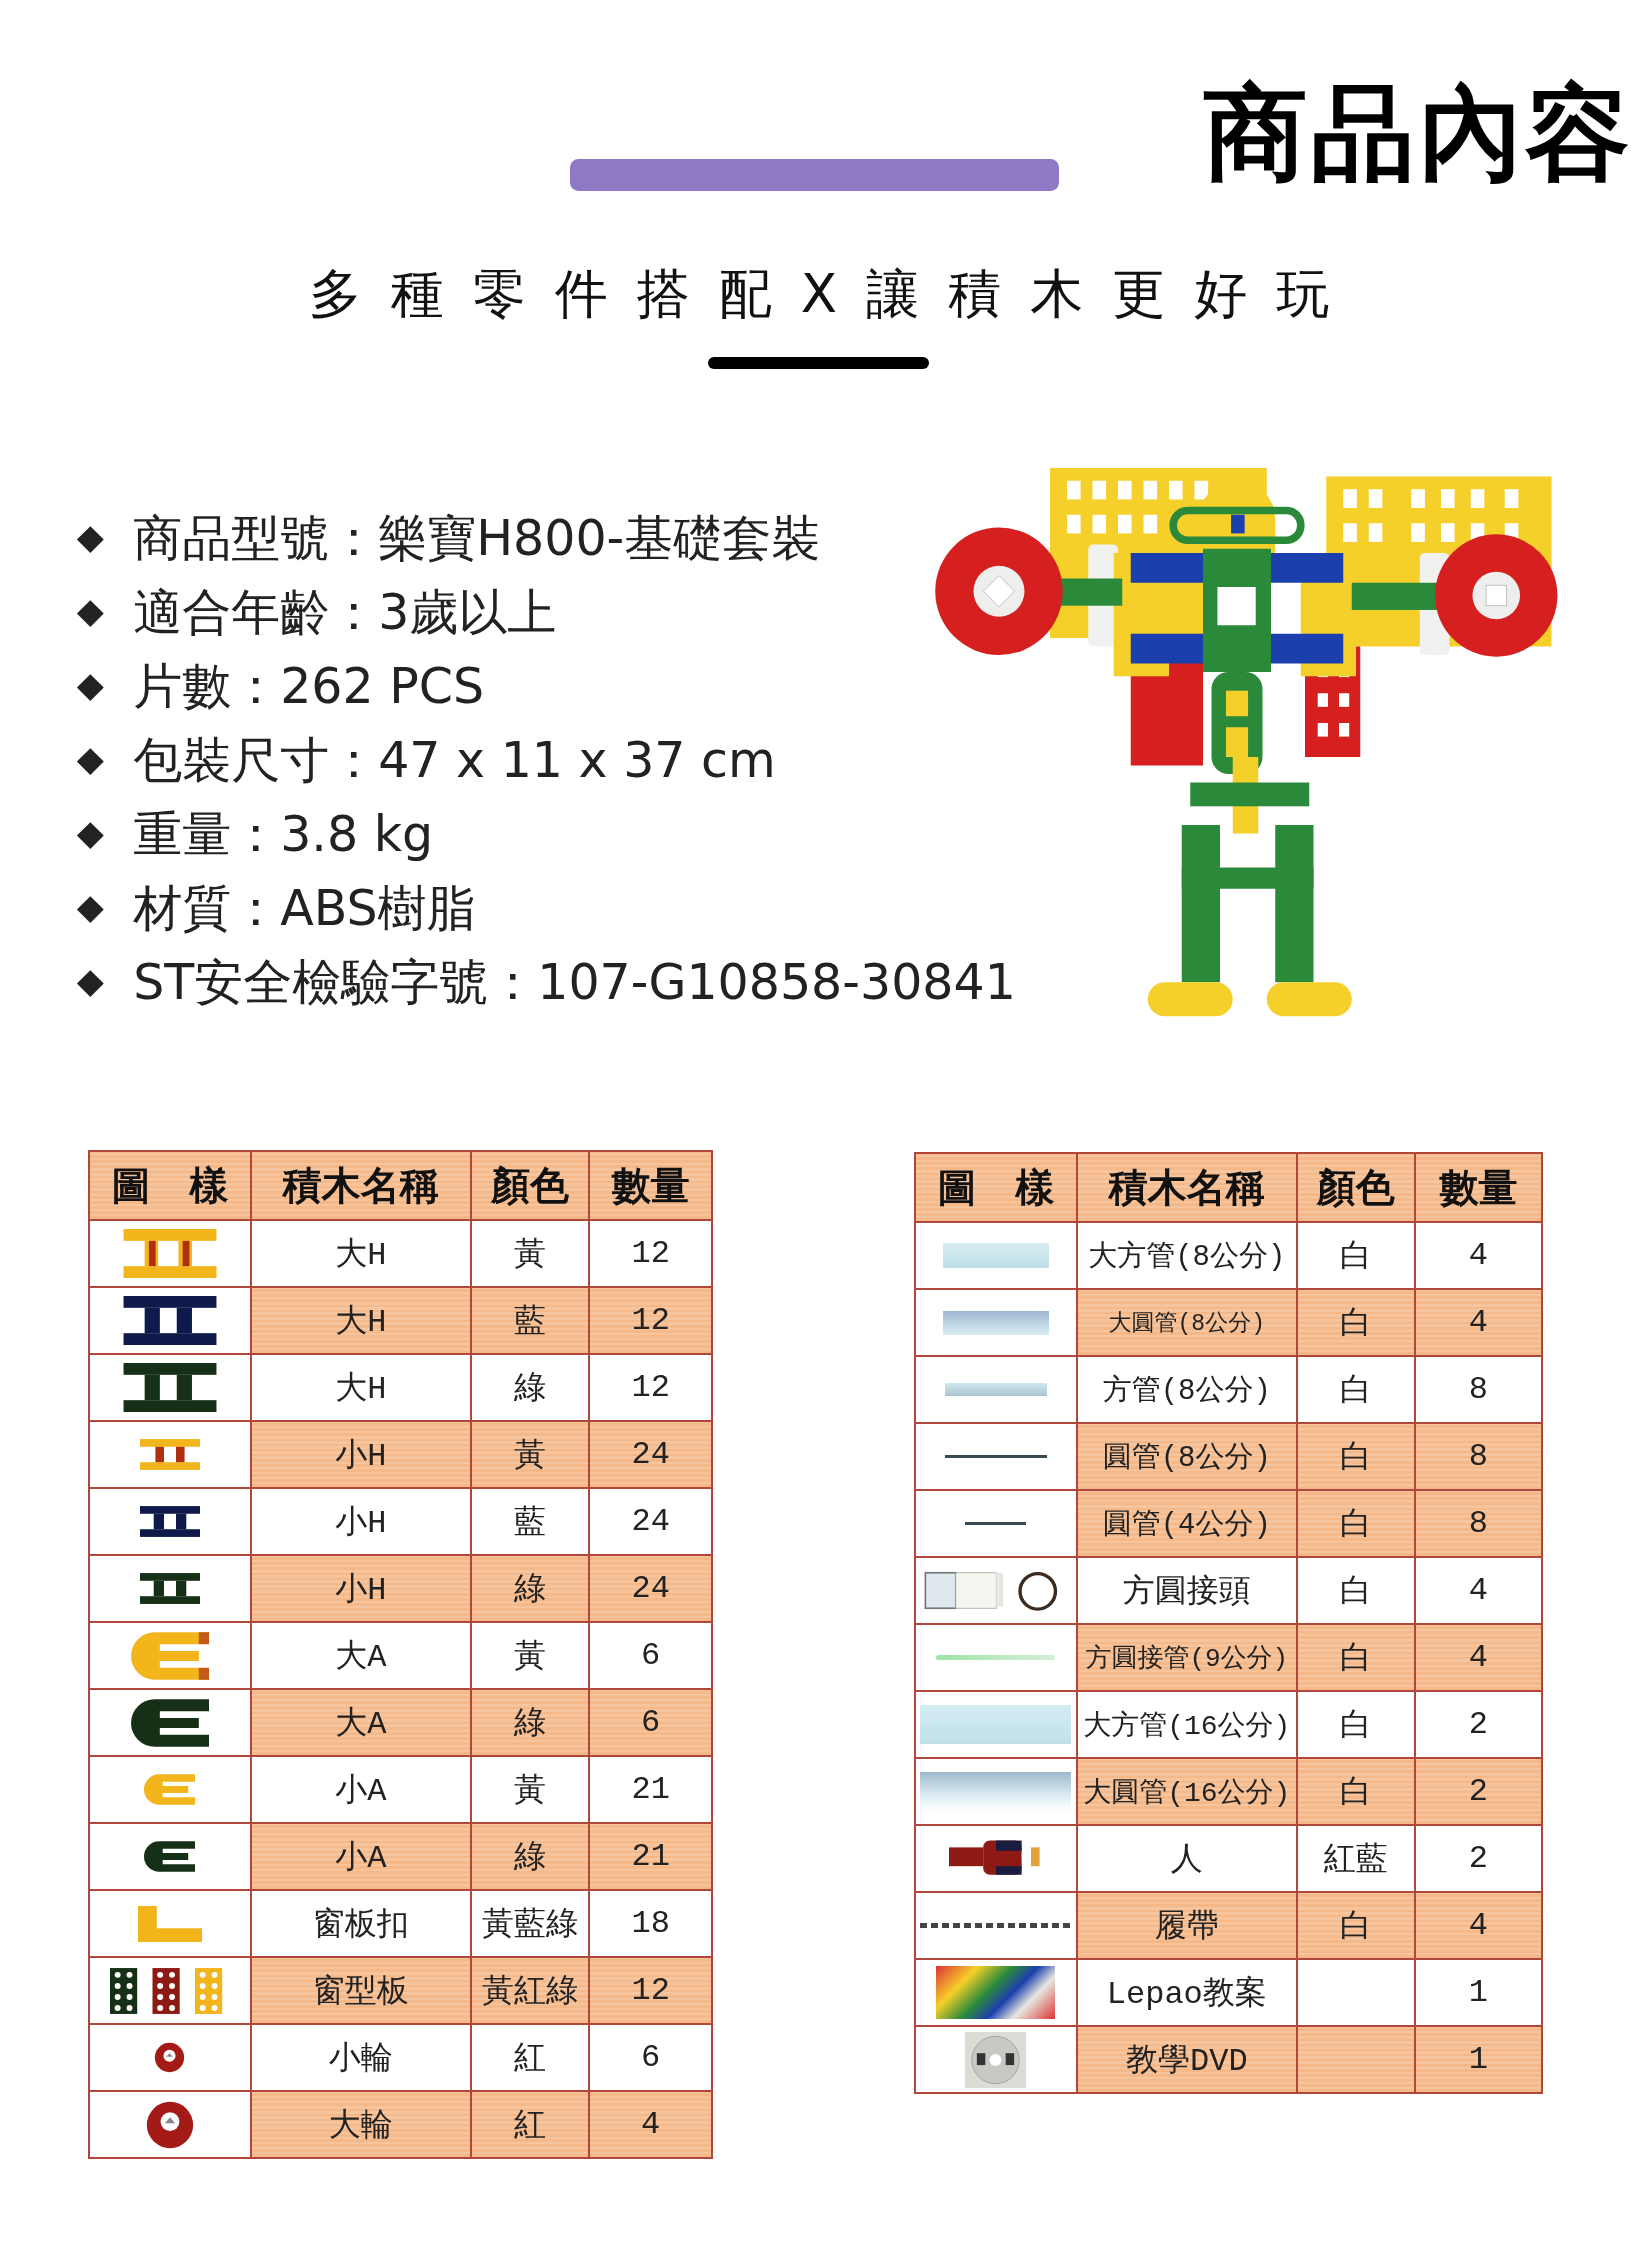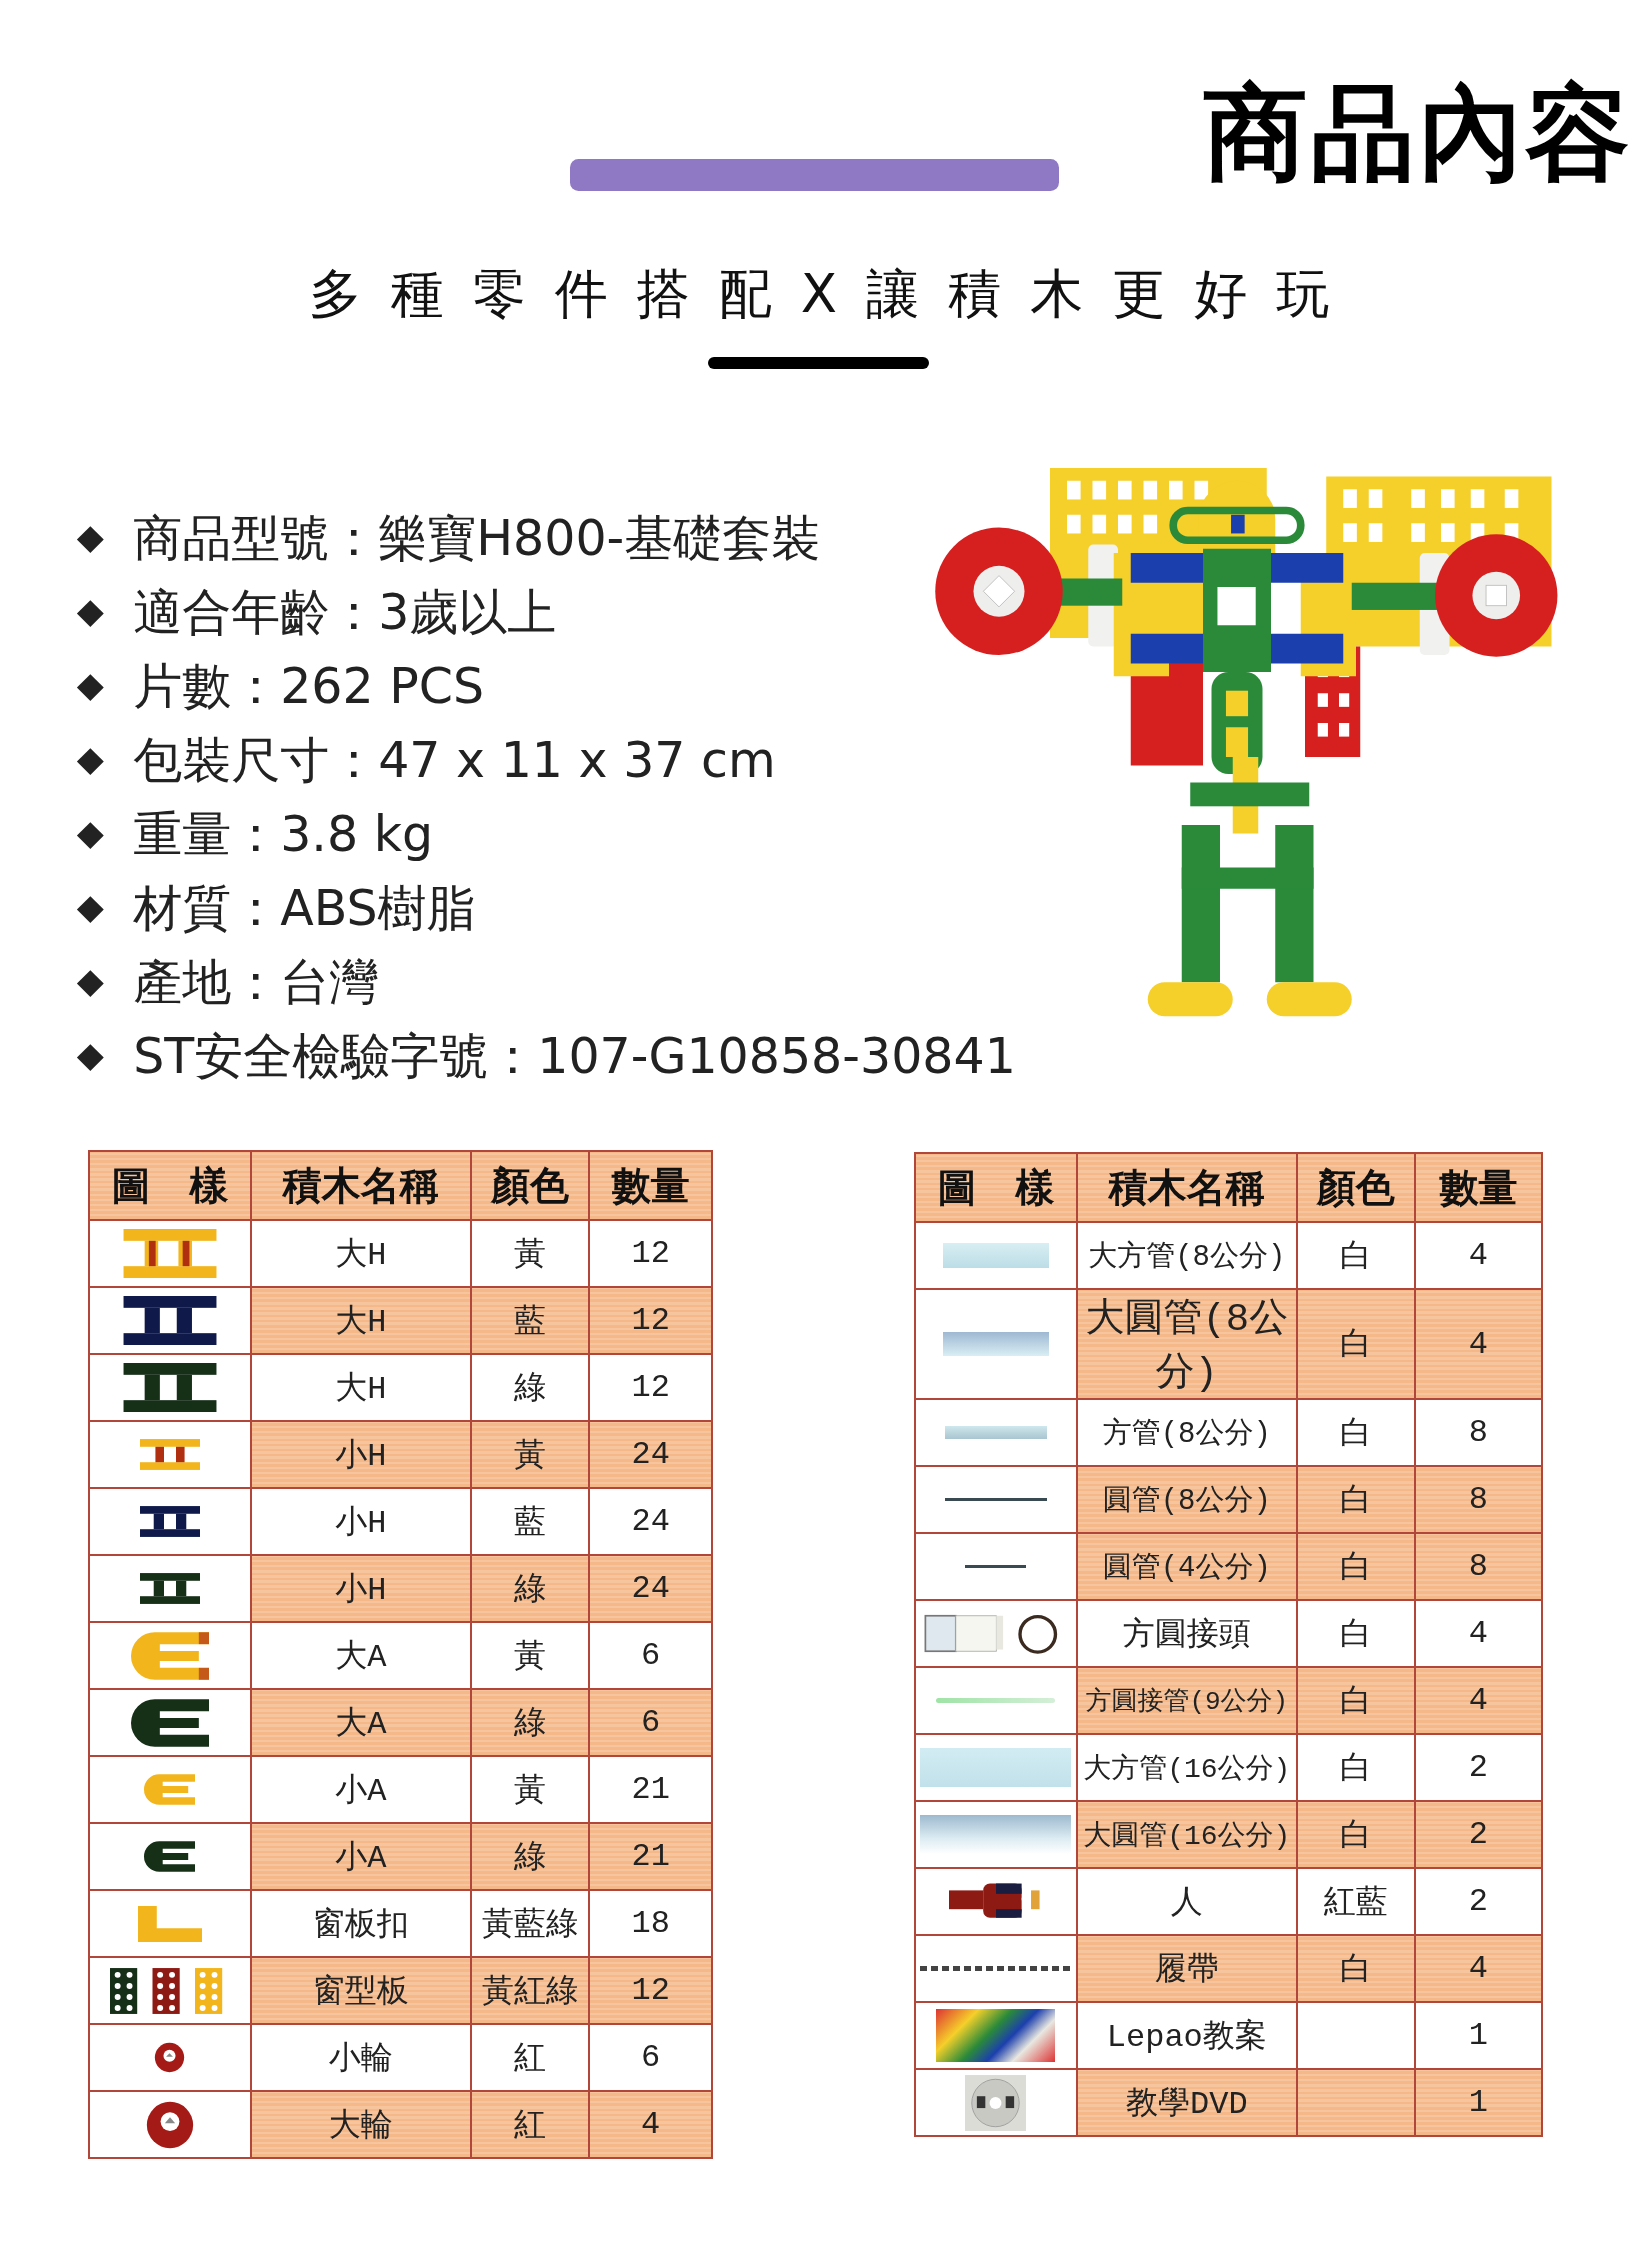--- a/index.html
+++ b/index.html
@@ -53,24 +53,20 @@
       <span class="bullet"></span>
       <span>包裝尺寸：47 x 11 x 37 cm</span>
     </div>
   <div class="spec">
       <span class="bullet"></span>
       <span>重量：3.8 kg</span>
     </div>
   <div class="spec">
       <span class="bullet"></span>
       <span>材質：ABS樹脂</span>
-    </div>
-  <div class="spec">
-      <span class="bullet"></span>
-      <span>產地：台灣</span>
     </div>
   <div class="spec">
       <span class="bullet"></span>
       <span>ST安全檢驗字號：107-G10858-30841</span>
     </div>
 </div>
 
 <svg class="robot" viewBox="0 0 770 740">
 
   <g fill="#f5cf2a">
@@ -355,21 +351,21 @@
   </thead>
   <tbody>
     <tr>
       <td class="icon-cell"><span class="ico" style="width:106px;height:25.5px;background:linear-gradient(#d8eef3,#bcdde6);"></span></td>
       <td style="font-size:29px">大方管(8公分)</td>
       <td>白</td>
       <td>4</td>
     </tr>
     <tr class="alt">
       <td class="icon-cell"><span class="ico" style="width:106px;height:24px;background:linear-gradient(#9fb8d2,#d9eef4);"></span></td>
-      <td class="shade" style="font-size:39px">大圓管(8公分)</td>
+      <td class="shade" style="font-size:23px">大圓管(8公分)</td>
       <td class="shade">白</td>
       <td class="shade">4</td>
     </tr>
     <tr>
       <td class="icon-cell"><span class="ico" style="width:102px;height:13.6px;background:linear-gradient(#cfe7ee,#a9c5cf);"></span></td>
       <td style="font-size:29px">方管(8公分)</td>
       <td>白</td>
       <td>8</td>
     </tr>
     <tr class="alt">

